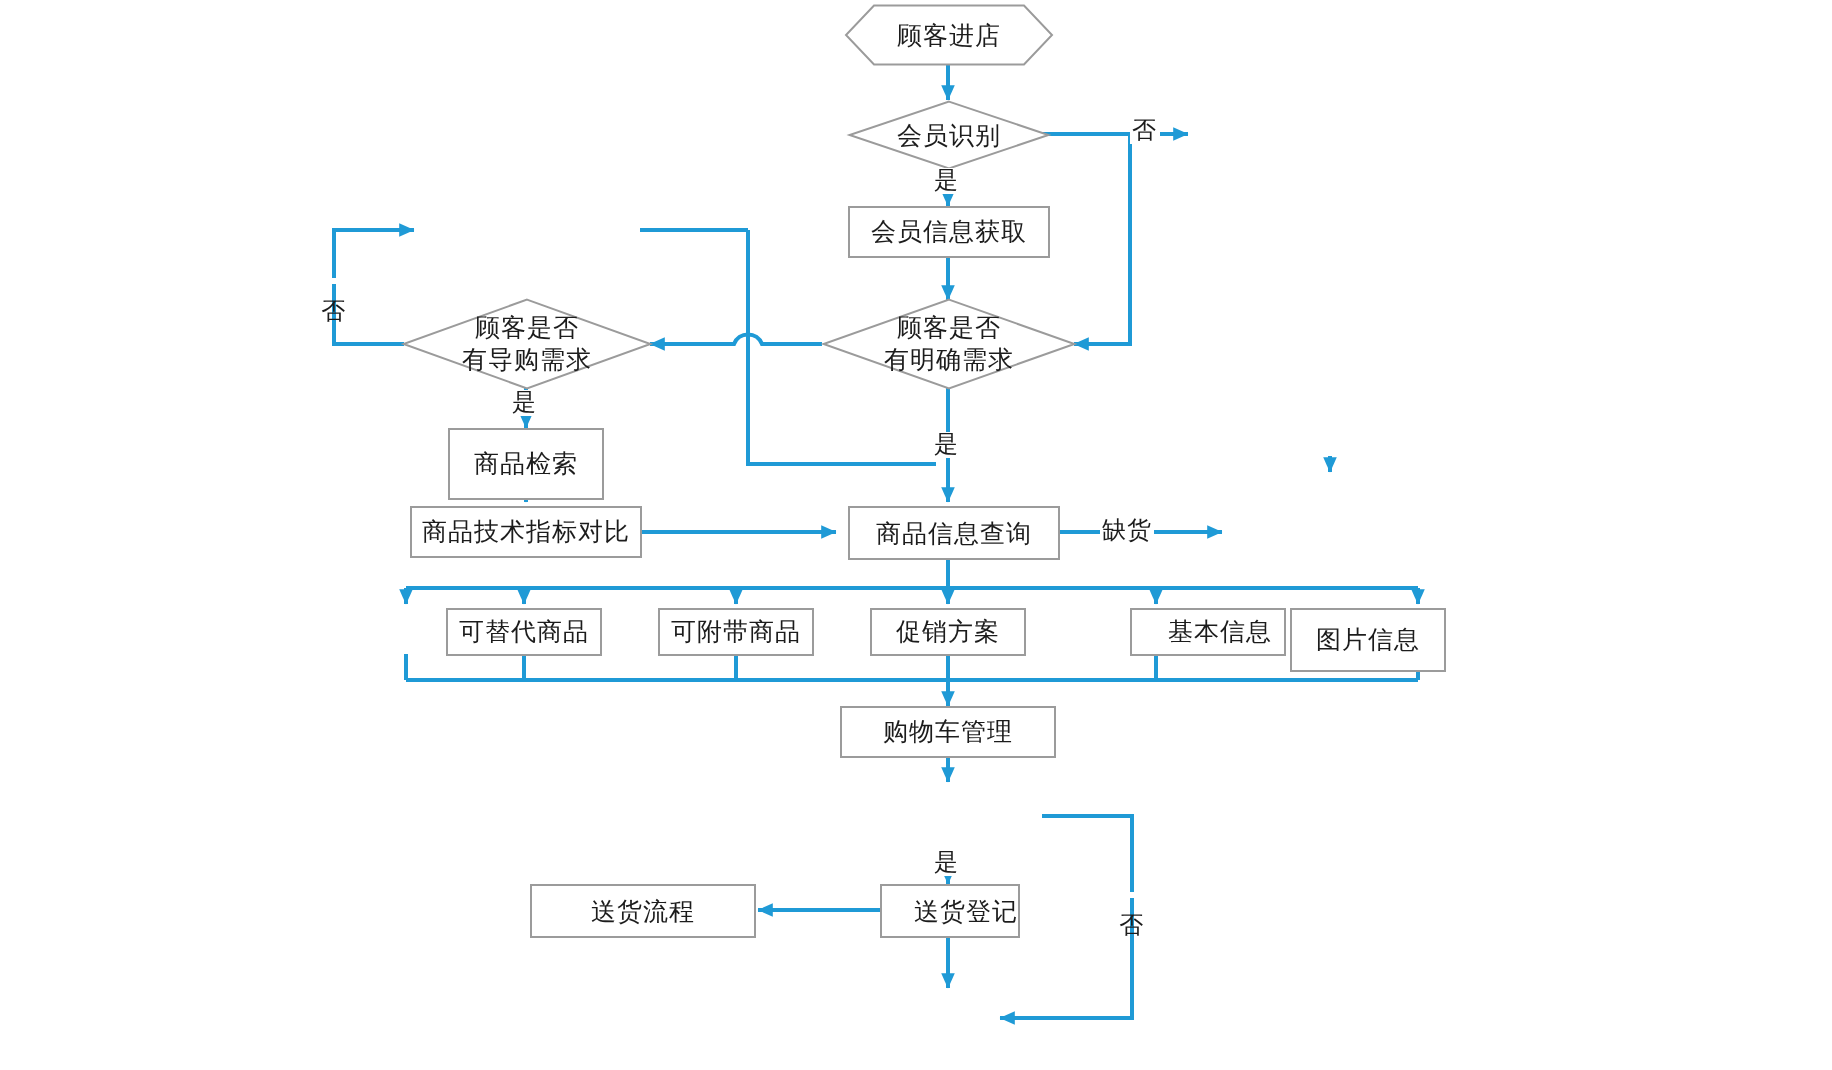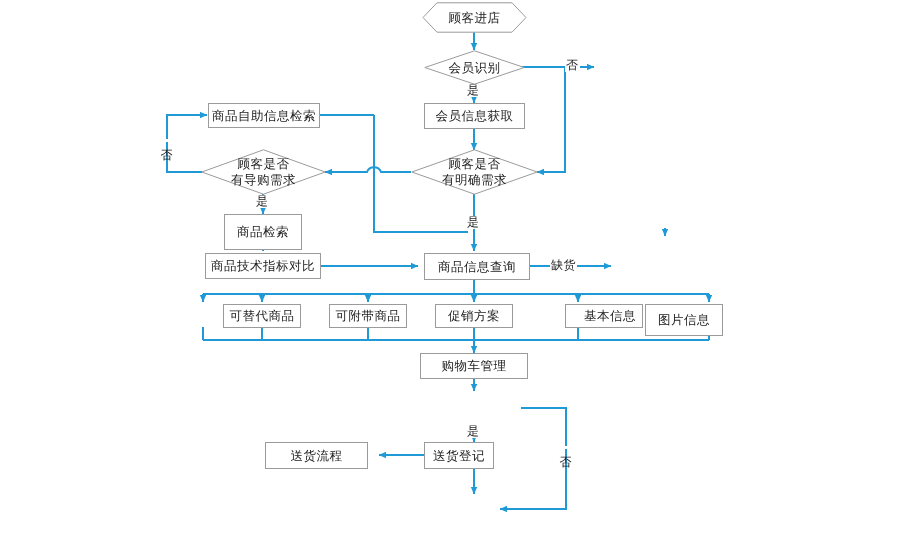--- a/index.html
+++ b/index.html
@@ -109,23 +109,20 @@
       <polygon points="15,0.8 90,0.8 104,15.5 90,30.2 15,30.2 1,15.5" fill="#ffffff" stroke="#9b9b9b" stroke-width="1"></polygon>
     </svg>
     <span class="dlabel">顾客进店</span>
   </div>
 
 
   <div class="node proc" style="left:424px;top:103px;width:101px;height:26px;">
     <span>会员信息获取</span>
   </div>
 
-  <div class="node proc" style="left:208px;top:103px;width:112px;height:25px;">
-    <span>商品自助信息检索</span>
-  </div>
 
   <div class="node diam" style="left:201px;top:149px;width:125px;height:46px;">
     <svg width="125" height="46" viewBox="0 0 125 46">
       <polygon points="62.5,0.8 124.2,23 62.5,45.2 0.8,23" fill="#ffffff" stroke="#9b9b9b" stroke-width="1"></polygon>
     </svg>
     <span class="dlabel">
       <span>顾客是否</span><br>
       <span>有导购需求</span>
     </span>
   </div>
@@ -171,25 +168,25 @@
 
   <div class="node proc" style="left:645px;top:304px;width:78px;height:32px;">
     <span>图片信息</span>
   </div>
 
   <div class="node proc" style="left:420px;top:353px;width:108px;height:26px;">
     <span>购物车管理</span>
   </div>
 
 
-  <div class="node proc" style="left:265px;top:442px;width:103px;height:27px;align-items:center;">
+  <div class="node proc" style="left:265px;top:442px;width:113px;height:27px;align-items:center;">
     <span>送货流程</span>
   </div>
 
-  <div class="node proc" style="left:424px;top:442px;width:70px;height:27px;">
+  <div class="node proc" style="left:440px;top:442px;width:70px;height:27px;justify-content:flex-end;">
     <span>送货登记</span>
   </div>
 
 
   <span class="edgelabel" style="left:565px;top:59px;">否</span>
   <span class="edgelabel" style="left:466px;top:84px;">是</span>
   <span class="edgelabel vert" style="left:160px;top:139px;">否</span>
   <span class="edgelabel" style="left:255px;top:195px;">是</span>
   <span class="edgelabel" style="left:466px;top:216px;">是</span>
   <span class="edgelabel" style="left:550px;top:259px;">缺货</span>

